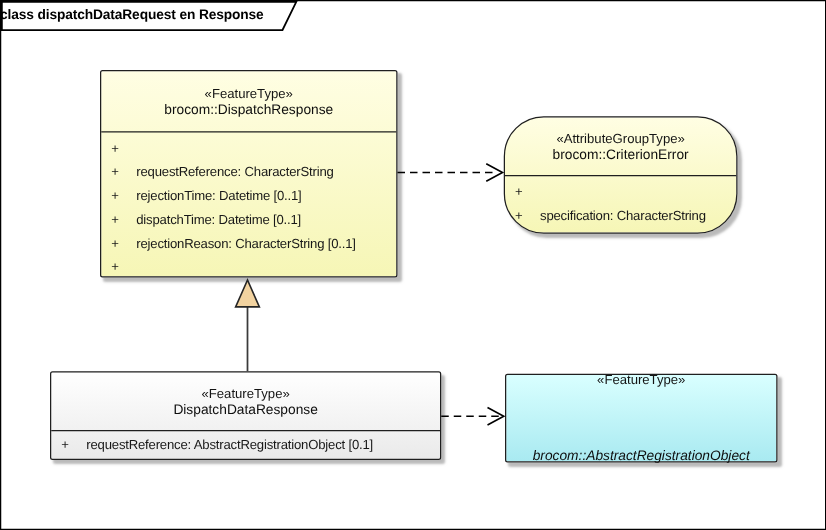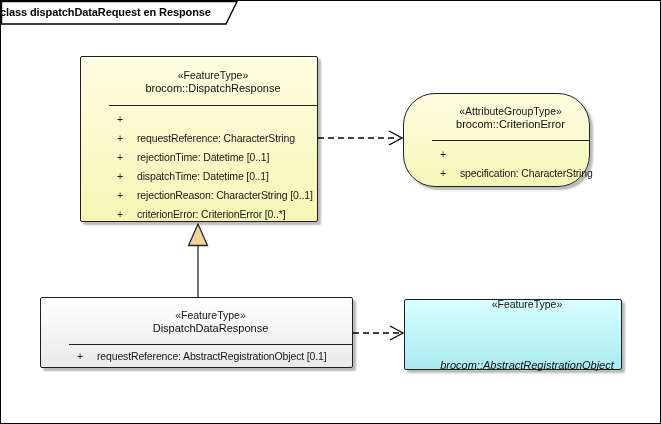--- a/index.html
+++ b/index.html
@@ -16,21 +16,20 @@
   }
   .tab-title {
     position:absolute; left:0; top:6px;
     font-size:11px; font-weight:bold; color:#000;
     white-space:nowrap; letter-spacing:-0.1px;
   }
   .uml-box {
     position:absolute; box-sizing:border-box;
     border:1.4px solid #1f1f1f; border-radius:2px;
     box-shadow:3px 3px 2px rgba(130,130,130,0.55);
-    padding-left:28px;
   }
   .yellow  { background:linear-gradient(#fffee3, #f6f6b6); }
   .cyan    { background:linear-gradient(#d9ffff, #a9eaf1); }
   .greybox { background:linear-gradient(#ffffff, #eaeaea); }
   .box-header {
     box-sizing:border-box;
     border-bottom:1.4px solid #1f1f1f;
     display:flex; flex-direction:column; justify-content:center;
     text-align:center; gap:1px;
   }
@@ -75,21 +74,20 @@
     <div class="attr-row">
       <span class="vis">+</span>
       <span>dispatchTime: Datetime [0..1]</span>
     </div>
     <div class="attr-row">
       <span class="vis">+</span>
       <span>rejectionReason: CharacterString [0..1]</span>
     </div>
     <div class="attr-row">
       <span class="vis">+</span>
-      <span>criterionError: CriterionError [0..*]</span>
     </div>
   </div>
 </div>
 
 <div class="uml-box yellow" style="left:403px; top:93px; width:187px; height:94px;border-radius:32px;">
   <div class="box-header" style="height:47px">
     <div class="stereotype">«AttributeGroupType»</div>
     <div class="class-name">brocom::CriterionError</div>
   </div>
   <div class="box-attrs">

